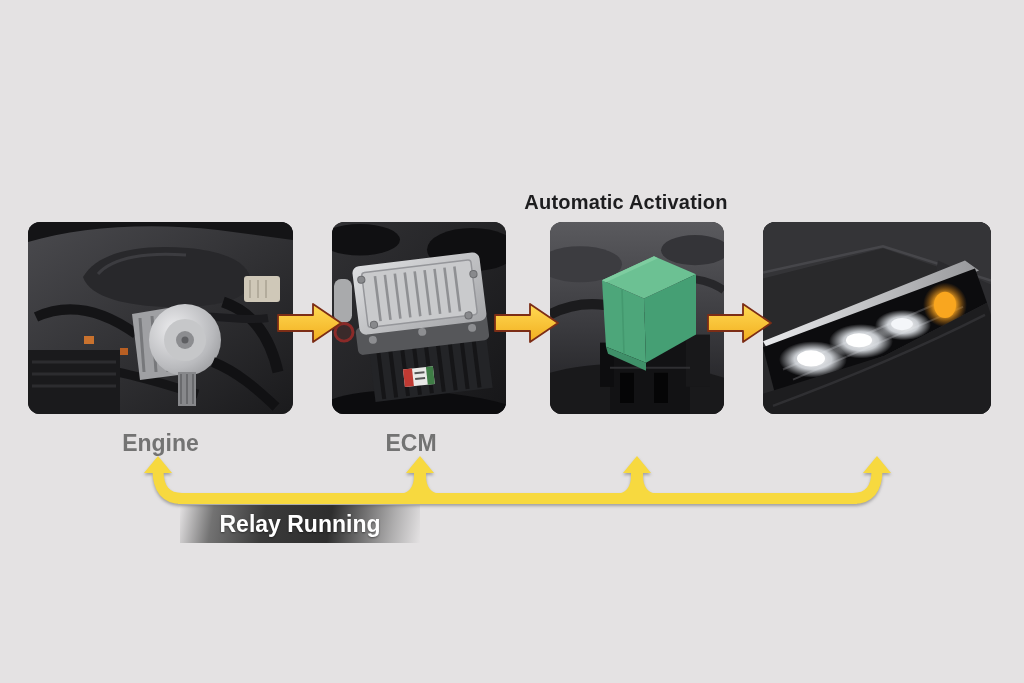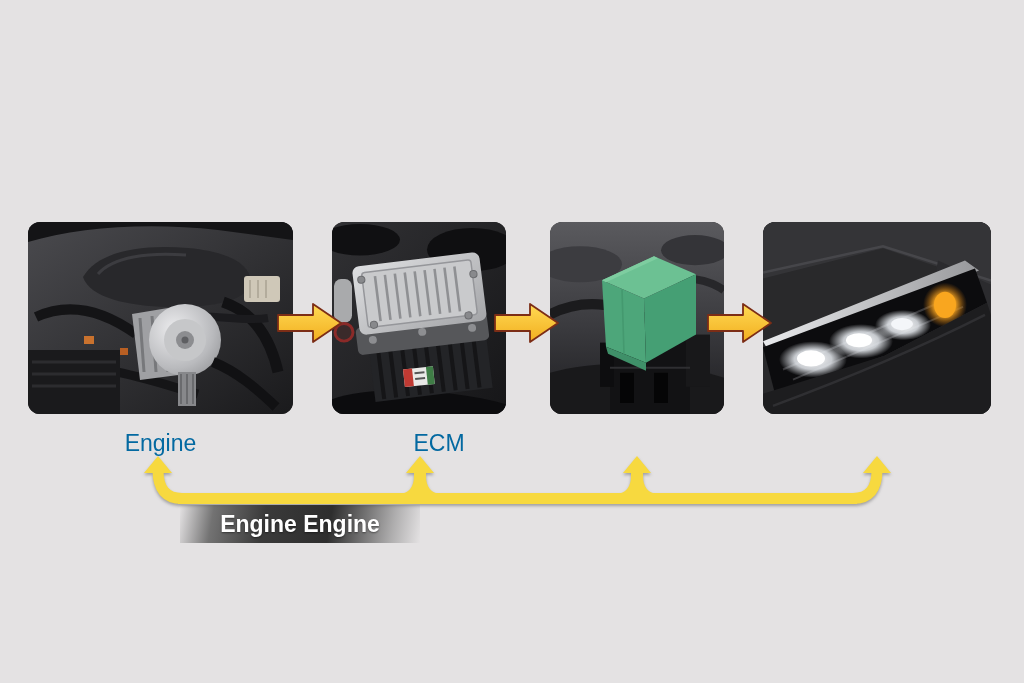--- a/index.html
+++ b/index.html
@@ -18,24 +18,24 @@
     position:absolute;top:222px;height:192px;border-radius:12px;overflow:hidden;
     background:#222;
   }
   .panel svg{display:block;width:100%;height:100%;}
   .panel-engine{left:28px;width:265px;}
   .panel-ecm{left:332px;width:174px;}
   .panel-relay{left:550px;width:174px;}
   .panel-bulbs{left:763px;width:228px;}
   .panel-label{
     position:absolute;top:430px;height:26px;line-height:26px;
-    text-align:center;font-size:23px;font-weight:400;color:#0369a1;white-space:nowrap;
+    text-align:center;font-size:23px;font-weight:700;color:#737373;white-space:nowrap;
   }
   .label-engine{left:28px;width:265px;}
-  .label-ecm{left:352px;width:174px;}
+  .label-ecm{left:324px;width:174px;}
   .label-relay{left:550px;width:174px;}
   .label-bulbs{left:763px;width:228px;}
   .flow-arrow{position:absolute;top:302px;width:66px;height:42px;}
   .flow-1{left:277px;}
   .flow-2{left:494px;}
   .flow-3{left:707px;}
   .bracket-svg{
     position:absolute;left:0;top:0;width:1024px;height:683px;
     filter:drop-shadow(0 2.5px 1.5px rgba(95,95,95,.5));
     pointer-events:none;
@@ -52,20 +52,21 @@
       rgba(140,140,140,0) 100%);
     color:#fff;font-size:23px;font-weight:700;white-space:nowrap;
     text-shadow:0 1px 2px rgba(0,0,0,.45);
   }
 </style>
 </head>
 <body>
 
 <div class="stage">
 
+  <div class="auto-activation">Automatic Activation</div>
 
   <div class="panel panel-engine" role="img" aria-label="Car engine bay photograph">
     <svg viewBox="0 0 265 192" preserveAspectRatio="none">
       <defs>
         <linearGradient id="engbg" x1="0" y1="0" x2="1" y2="1">
           <stop offset="0" stop-color="#4a4a4e"></stop>
             <stop offset="1" stop-color="#1a1a1c"></stop>
         </linearGradient>
         <radialGradient id="alt" cx=".35" cy=".35" r=".9">
           <stop offset="0" stop-color="#ececee"></stop>
@@ -286,16 +287,16 @@
       <path d="M400,494 Q414,492 414,476 L426,476 Q426,492 440,494 L440,500 L400,500 Z"></path>
       <path d="M617,494 Q631,492 631,476 L643,476 Q643,492 657,494 L657,500 L617,500 Z"></path>
       <polygon points="144,473 172,473 158,456"></polygon>
       <polygon points="406,473 434,473 420,456"></polygon>
       <polygon points="623,473 651,473 637,456"></polygon>
       <polygon points="863,473 891,473 877,456"></polygon>
     </g>
   </svg>
 
   <div class="engine-running-bar">
-    <span>Engine Engine</span>
+    <span>Relay Running</span>
   </div>
 
 </div>
 
 </body></html>

